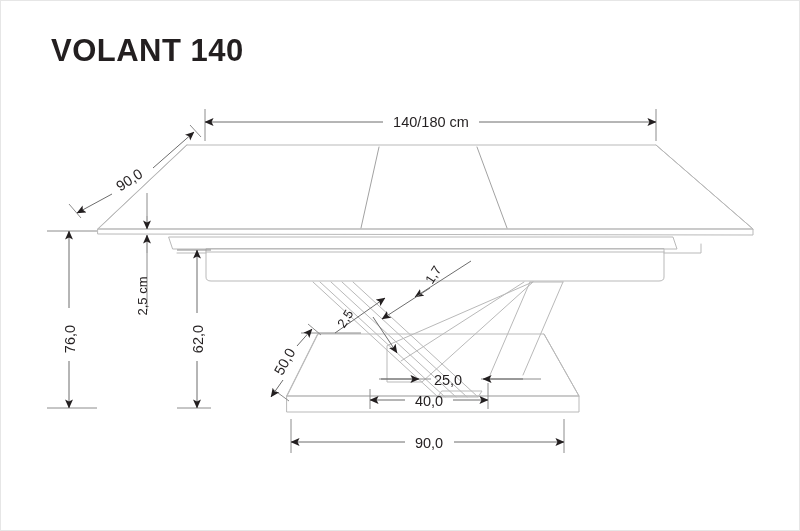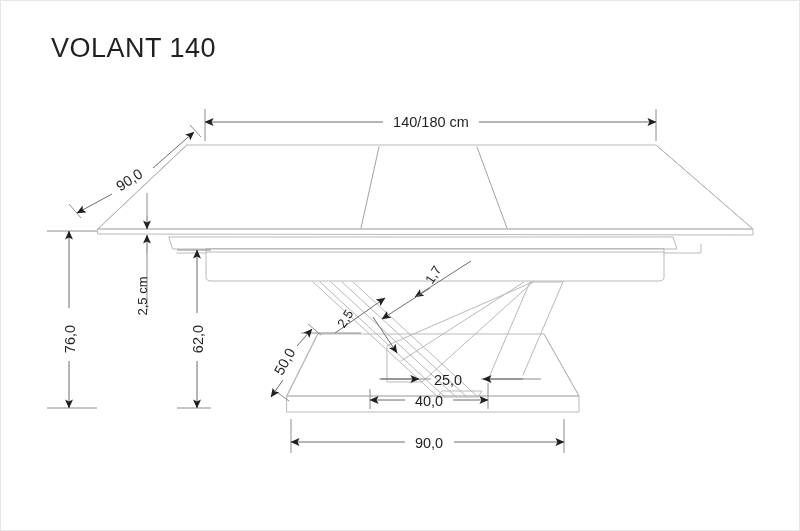--- a/index.html
+++ b/index.html
@@ -23,22 +23,22 @@
     top: 0;
     width: 800px;
     height: 531px;
     display: block;
   }
   #title-block {
     position: absolute;
     left: 50px;
     top: 32px;
     font-family: "Liberation Sans", sans-serif;
-    font-size: 27px;
-    font-weight: 400;
+    font-size: 31px;
+    font-weight: 700;
     letter-spacing: 0.5px;
     color: #231f20;
     white-space: nowrap;
   }
   .dim-text {
     font-family: "Liberation Sans", sans-serif;
     font-size: 14.5px;
     fill: #231f20;
   }
   .dim-text-sm {

